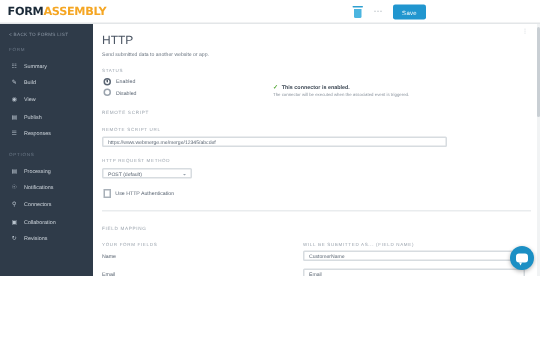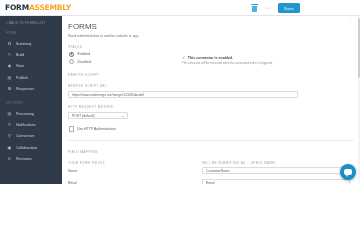--- a/index.html
+++ b/index.html
@@ -10,21 +10,20 @@
     font-size:4px;
     color:#333;
     -webkit-font-smoothing:antialiased;
   }
   .app{position:relative;width:360px;height:184px;}
 
   
   .topbar{
     position:absolute;left:0;top:0;width:288px;height:15px;
     background:#ffffff;
-    padding-left:16px;
   }
   .logo{
     position:absolute;left:5px;top:3px;
     font-weight:bold;font-size:7.5px;letter-spacing:-0.2px;
     font-family:"DejaVu Sans",sans-serif;
   }
   .logo .w1{color:#1b2a38;}
   .logo .w2{color:#f5a623;}
   .topicons{position:absolute;right:4px;top:3px;display:flex;align-items:center;gap:7px;}
   .trash-ic{width:7px;height:8px;position:relative;}
@@ -199,21 +198,21 @@
       <span class="sb-ic">▣</span>
       <span>Collaboration</span>
     </div>
     <div class="sb-item">
       <span class="sb-ic">↻</span>
       <span>Revisions</span>
     </div>
   </div>
 
   <div class="main">
-    <div class="page-title">FORMS</div>
+    <div class="page-title">HTTP</div>
     <div class="page-sub">Send submitted data to another website or app.</div>
 
     <div class="flabel">Status</div>
     <div class="radio-row">
       <span class="radio on"></span>
       <span class="radio-lb">Enabled</span>
     </div>
     <div class="radio-row">
       <span class="radio"></span>
       <span class="radio-lb">Disabled</span>

